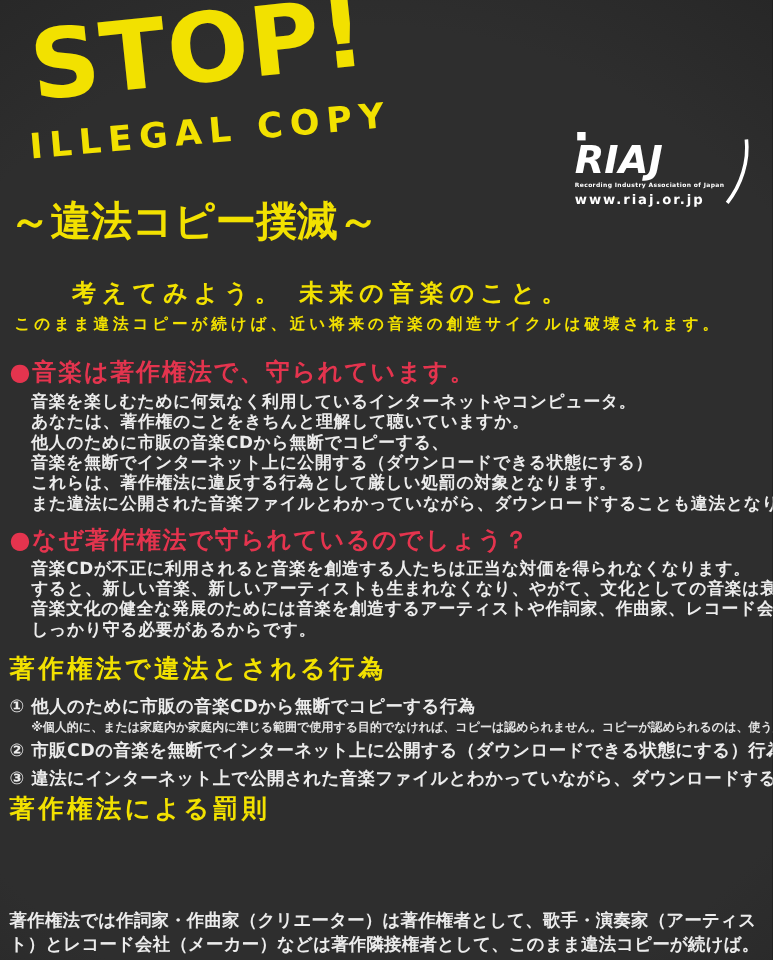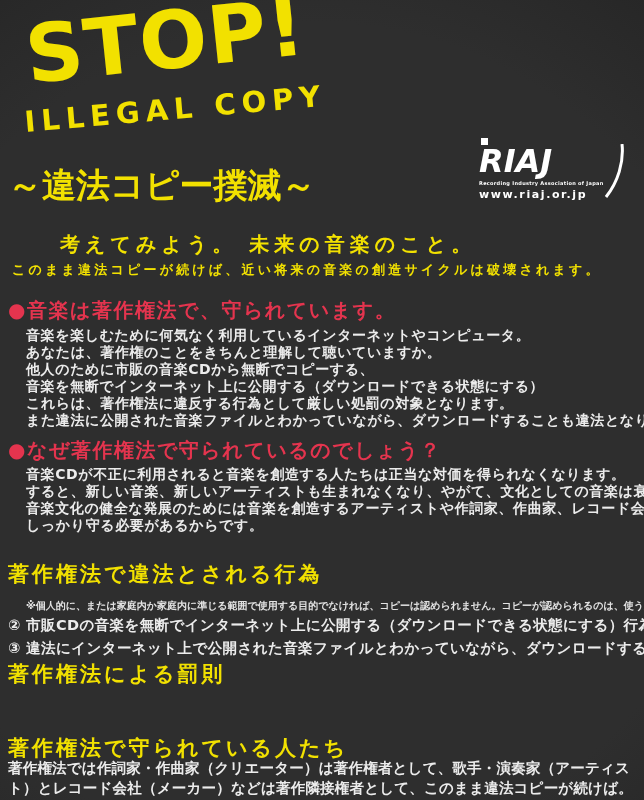--- a/index.html
+++ b/index.html
@@ -25,21 +25,21 @@
   }
   .stop-subtitle {
     position:absolute; left:26px; top:108px;
     font-size:29px; line-height:1; font-weight:800;
     color:#f2e100; letter-spacing:6px;
     transform:rotate(-5deg); transform-origin:left bottom;
     white-space:nowrap;
   }
   .logo {
     position:absolute; right:20px; top:110px;
-    width:145px; color:#fff; text-align:left;margin-top:28px;
+    width:145px; color:#fff; text-align:left;
   }
   .logo-dot { display:block; width:7px; height:7px; background:#fff; margin:0 0 2px 2px; }
   .logo-text {
     font-size:32px; line-height:.9; font-weight:800;
     font-style:italic; letter-spacing:0; white-space:nowrap;
   }
   .logo-caption { font-size:5px; letter-spacing:.3px; margin-top:4px; white-space:nowrap; }
   .logo-url { font-size:11px; letter-spacing:1.6px; margin-top:2px; white-space:nowrap; }
   .logo-tail { position:absolute; right:-2px; top:6px; }
 
@@ -79,21 +79,21 @@
   }
   .flow-para {
     position:absolute; left:8px; width:630px;
     font-size:14.5px; line-height:19.5px; letter-spacing:.2px;
   }
   .flow-para .red-em { color:#e4344e; }
 
   
   #sec1-h { top:297px; }   #sec1-p { top:327px; }
   #sec2-h { top:437px; }   #sec2-p { top:466px; }
-  #sec3-h { top:560px; }
+  #sec3-h { top:543px; }
   #sec3-i1 { top:579px; }  #sec3-note { top:599px; }
   #sec3-i2 { top:616px; }  #sec3-i3 { top:639px; }
   #sec4-h { top:660px; }   #sec4-p { top:686px; }
   #sec5-h { top:734px; }   #sec5-p { top:759px; }
 </style>
 </head>
 <body>
 
 <div class="poster">
 
@@ -126,22 +126,22 @@
 
   <h2 class="red-h" id="sec2-h">●なぜ著作権法で守られているのでしょう？</h2>
   <div class="para" id="sec2-p">
     <div class="bl">音楽CDが不正に利用されると音楽を創造する人たちは正当な対価を得られなくなります。</div>
     <div class="bl">すると、新しい音楽、新しいアーティストも生まれなくなり、やがて、文化としての音楽は衰退してしまいます。</div>
     <div class="bl">音楽文化の健全な発展のためには音楽を創造するアーティストや作詞家、作曲家、レコード会社の権利を</div>
     <div class="bl">しっかり守る必要があるからです。</div>
   </div>
 
   <h2 class="yel-h" id="sec3-h">著作権法で違法とされる行為</h2>
+  <div class="list-item" id="sec3-i1">① 他人のために市販の音楽CDから無断でコピーする行為</div>
   <div class="list-note" id="sec3-note">※個人的に、または家庭内か家庭内に準じる範囲で使用する目的でなければ、コピーは認められません。コピーが認められるのは、使う人自身がコピーする場合です。</div>
   <div class="list-item" id="sec3-i2">② 市販CDの音楽を無断でインターネット上に公開する（ダウンロードできる状態にする）行為</div>
   <div class="list-item" id="sec3-i3">③ 違法にインターネット上で公開された音楽ファイルとわかっていながら、ダウンロードする行為</div>
 
   <h2 class="yel-h" id="sec4-h">著作権法による罰則</h2>
 
-  <h2 class="yel-h" id="sec5-h">著作権法で守られている人たち</h2>
   <p class="flow-para" id="sec5-p">著作権法では作詞家・作曲家（クリエーター）は著作権者として、歌手・演奏家（アーティスト）とレコード会社（メーカー）などは著作隣接権者として、このまま違法コピーが続けば。</p>
 
 </div>
 
 </body></html>

